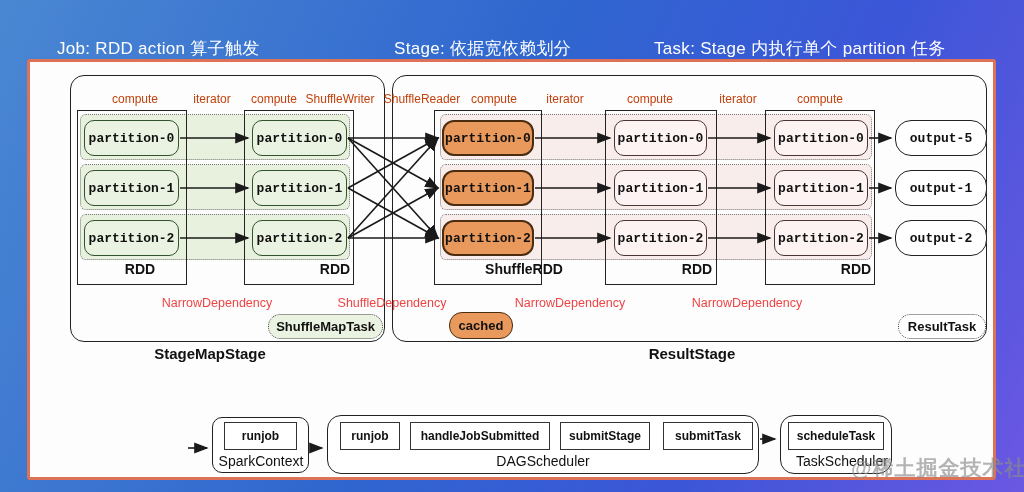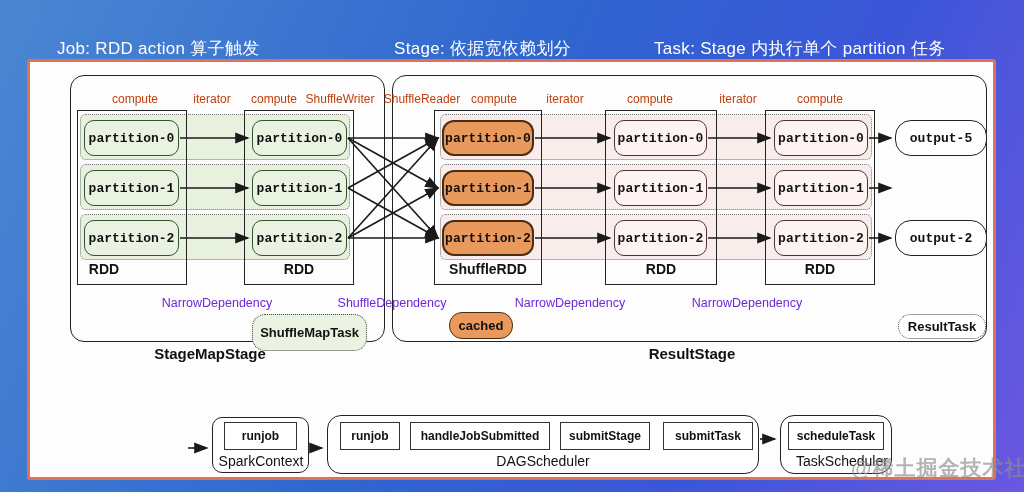--- a/index.html
+++ b/index.html
@@ -18,22 +18,22 @@
   .band.green{background:var(--band-green);}
   .band.pink{background:var(--band-pink);}
   .rddbox{position:absolute;top:48px;height:175px;border:1.3px solid #222;box-sizing:border-box;z-index:1;}
   .clabel{position:absolute;top:30px;font-size:12px;color:#c2410c;transform:translateX(-50%);white-space:nowrap;z-index:2;}
   .part{position:absolute;height:36px;display:flex;align-items:center;justify-content:center;
         font-weight:bold;font-size:13px;color:#111;border-radius:10px;box-sizing:border-box;z-index:2;font-family:Liberation Mono, monospace;}
   .part.green{background:var(--green-light);border:1.5px solid #31512f;}
   .part.orange{background:var(--orange);border:2px solid #4a2c10;border-radius:12px;}
   .part.pink{background:var(--pink-light);border:1.5px solid #4a3535;}
   .part.outbox{background:#fff;border:1.5px solid #222;border-radius:16px;}
-  .rddname{position:absolute;top:199px;font-weight:bold;font-size:14px;color:#111;transform:translateX(-50%);white-space:nowrap;z-index:2;}
-  .dep{position:absolute;top:234px;font-size:12.5px;color:#6d28d9;transform:translateX(-50%);white-space:nowrap;z-index:2;}
+  .rddname{position:absolute;top:199px;font-weight:bold;font-size:14px;color:#111;transform:translateX(-50%);white-space:nowrap;z-index:2;margin-left:36px;}
+  .dep{position:absolute;top:234px;font-size:12.5px;color:#ef4444;transform:translateX(-50%);white-space:nowrap;z-index:2;}
   .badge{position:absolute;display:flex;align-items:center;justify-content:center;font-weight:bold;
          font-size:13px;color:#111;border-radius:13px;box-sizing:border-box;z-index:2;}
   .badge.dotgreen{background:var(--green-light);border:1.6px dotted #444;}
   .badge.orange{background:var(--orange);border:1.8px solid #4a2c10;}
   .badge.dotwhite{background:#fff;border:1.6px dotted #444;}
   .stagename{position:absolute;top:283px;font-weight:bold;font-size:15px;color:#111;transform:translateX(-50%);white-space:nowrap;}
   .fbox{position:absolute;border:1.6px solid #222;border-radius:10px;background:#fff;box-sizing:border-box;z-index:1;}
   .method{position:absolute;top:360px;height:28px;border:1.5px solid #333;background:#fff;display:flex;
           align-items:center;justify-content:center;font-weight:bold;font-size:12px;color:#111;box-sizing:border-box;z-index:2;padding:0 4px;}
   .flabel{position:absolute;top:391px;font-size:14px;color:#111;transform:translateX(-50%);white-space:nowrap;z-index:2;}
@@ -94,34 +94,35 @@
 
   <div class="part pink" style="left:584px;top:58px;width:93px">partition-0</div>
   <div class="part pink" style="left:584px;top:108px;width:93px">partition-1</div>
   <div class="part pink" style="left:584px;top:158px;width:93px">partition-2</div>
 
   <div class="part pink" style="left:744px;top:58px;width:94px">partition-0</div>
   <div class="part pink" style="left:744px;top:108px;width:94px">partition-1</div>
   <div class="part pink" style="left:744px;top:158px;width:94px">partition-2</div>
 
   <div class="part outbox" style="left:865px;top:58px;width:92px">output-5</div>
+  <div class="part outbox" style="left:865px;top:108px;width:92px">output-1</div>
   <div class="part outbox" style="left:865px;top:158px;width:92px">output-2</div>
 
   <div class="rddname" style="left:74px">RDD</div>
   <div class="rddname" style="left:269px">RDD</div>
   <div class="rddname" style="left:458px">ShuffleRDD</div>
   <div class="rddname" style="left:631px">RDD</div>
   <div class="rddname" style="left:790px">RDD</div>
 
   <div class="dep" style="left:187px">NarrowDependency</div>
   <div class="dep" style="left:362px">ShuffleDependency</div>
   <div class="dep" style="left:540px">NarrowDependency</div>
   <div class="dep" style="left:717px">NarrowDependency</div>
 
-  <div class="badge dotgreen" style="left:222px;top:252px;width:115px;height:37px">ShuffleMapTask</div>
+  <div class="badge dotgreen" style="left:238px;top:252px;width:115px;height:25px">ShuffleMapTask</div>
   <div class="badge orange" style="left:419px;top:250px;width:64px;height:27px">cached</div>
   <div class="badge dotwhite" style="left:868px;top:252px;width:88px;height:25px">ResultTask</div>
 
   <div class="stagename" style="left:180px">StageMapStage</div>
   <div class="stagename" style="left:662px">ResultStage</div>
 
 
   <div class="fbox" style="left:182px;top:355px;width:97px;height:56px"></div>
   <div class="method" style="left:194px;width:73px">runjob</div>
   <div class="flabel" style="left:231px">SparkContext</div>

